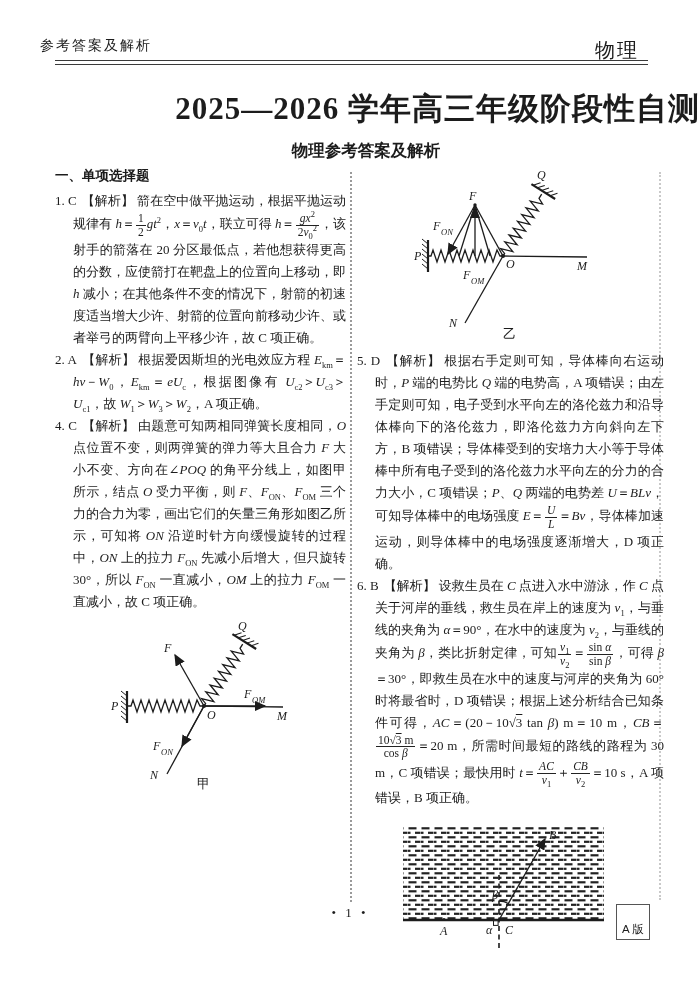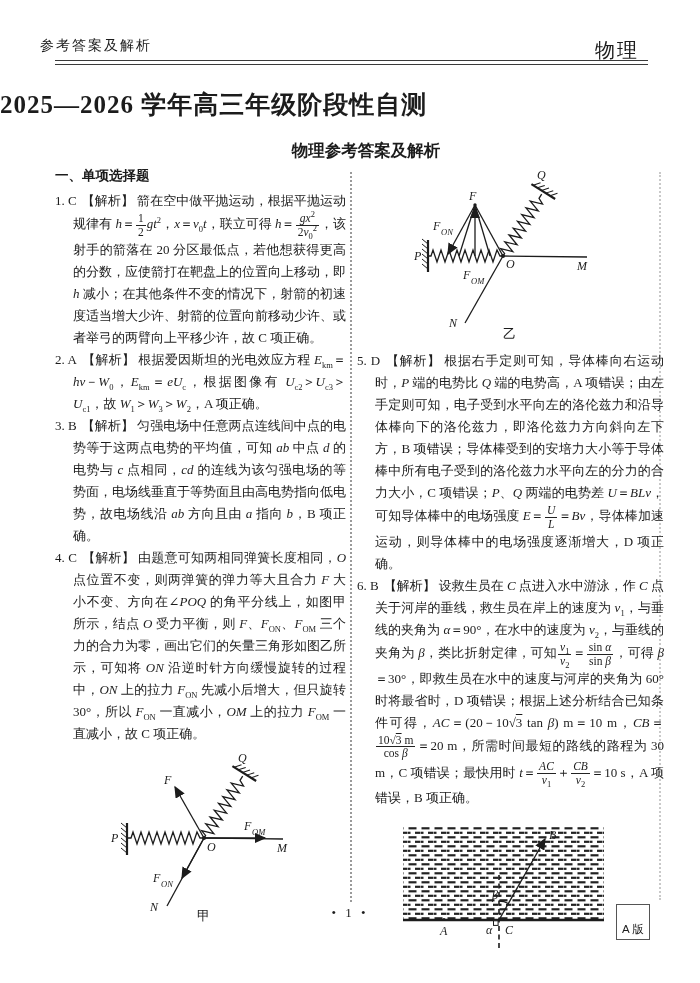--- a/index.html
+++ b/index.html
@@ -5,22 +5,22 @@
   html,body{margin:0;padding:0;background:#e8e8e8;}
   .page{position:relative;width:700px;height:983px;background:#ffffff;margin:0 auto;
         font-family:"Liberation Serif","DejaVu Serif",serif;color:#1c1c1c;overflow:hidden;}
 
   
   .hdr-left{position:absolute;left:40px;top:37px;font-size:14px;letter-spacing:2px;}
   .hdr-right{position:absolute;left:595px;top:37px;font-size:20px;letter-spacing:2px;}
   .hdr-rule{position:absolute;left:55px;width:593px;top:60px;height:2.6px;
             border-top:1.4px solid #3a3a3a;border-bottom:1.4px solid #3a3a3a;}
 
-  .title{position:absolute;left:0;width:700px;top:88px;text-align:left;
-         font-size:25px;font-weight:bold;letter-spacing:1px;}
+  .title{position:absolute;left:0;width:700px;top:88px;text-align:right;
+         font-size:31px;font-weight:bold;letter-spacing:1px;}
   .subtitle{position:absolute;left:16px;width:700px;top:140px;text-align:center;
             font-size:16.5px;font-weight:bold;
             font-family:"Liberation Sans","DejaVu Sans",sans-serif;}
   .section-head{position:absolute;left:55px;top:167px;font-size:13.5px;font-weight:bold;
             font-family:"Liberation Sans","DejaVu Sans",sans-serif;}
 
   .divider{position:absolute;left:350px;top:172px;height:730px;width:0;
            border-left:2px dotted #9a9a9a;}
   .right-edge{position:absolute;left:659px;top:172px;height:728px;width:0;
            border-left:2px dotted #c9c9c9;}
@@ -80,23 +80,20 @@
   <div class="col-left">
 
     <p class="ans">
       <span class="qlabel">1. C</span><b class="tag">【解析】</b><span>箭在空中做平抛运动，根据平抛运动规律有 <i>h</i>＝<span class="fr"><span class="n">1</span><span class="d">2</span></span><i>gt</i><sup>2</sup>，<i>x</i>＝<i>v</i><sub>0</sub><i>t</i>，联立可得 <i>h</i>＝<span class="fr"><span class="n"><i>gx</i><sup>2</sup></span><span class="d">2<i>v</i><sub>0</sub><sup>2</sup></span></span>，该射手的箭落在 20 分区最低点，若他想获得更高的分数，应使箭打在靶盘上的位置向上移动，即 <i>h</i> 减小；在其他条件不变的情况下，射箭的初速度适当增大少许、射箭的位置向前移动少许、或者举弓的两臂向上平移少许，故 C 项正确。</span>
     </p>
 
     <p class="ans">
       <span class="qlabel">2. A</span><b class="tag">【解析】</b><span>根据爱因斯坦的光电效应方程 <i>E</i><sub>km</sub>＝<i>hν</i>－<i>W</i><sub>0</sub>，<i>E</i><sub>km</sub>＝<i>eU</i><sub>c</sub>，根据图像有 <i>U</i><sub>c2</sub>＞<i>U</i><sub>c3</sub>＞<i>U</i><sub>c1</sub>，故 <i>W</i><sub>1</sub>＞<i>W</i><sub>3</sub>＞<i>W</i><sub>2</sub>，A 项正确。</span>
     </p>
 
-    <p class="ans">
-      <span class="qlabel">3. B</span><b class="tag">【解析】</b><span>匀强电场中任意两点连线间中点的电势等于这两点电势的平均值，可知 <i>ab</i> 中点 <i>d</i> 的电势与 <i>c</i> 点相同，<i>cd</i> 的连线为该匀强电场的等势面，电场线垂直于等势面且由高电势指向低电势，故电场线沿 <i>ab</i> 方向且由 <i>a</i> 指向 <i>b</i>，B 项正确。</span>
-    </p>
 
     <p class="ans">
       <span class="qlabel">4. C</span><b class="tag">【解析】</b><span>由题意可知两相同弹簧长度相同，<i>O</i> 点位置不变，则两弹簧的弹力等大且合力 <i>F</i> 大小不变、方向在∠<i>POQ</i> 的角平分线上，如图甲所示，结点 <i>O</i> 受力平衡，则 <i>F</i>、<i>F</i><sub>ON</sub>、<i>F</i><sub>OM</sub> 三个力的合力为零，画出它们的矢量三角形如图乙所示，可知将 <i>ON</i> 沿逆时针方向缓慢旋转的过程中，<i>ON</i> 上的拉力 <i>F</i><sub>ON</sub> 先减小后增大，但只旋转 30°，所以 <i>F</i><sub>ON</sub> 一直减小，<i>OM</i> 上的拉力 <i>F</i><sub>OM</sub> 一直减小，故 C 项正确。</span>
     </p>
 
     <figure class="fig-jia">
       <svg width="250" height="172" viewBox="0 0 250 172">
         <defs>
           <marker id="arrJ" markerWidth="10" markerHeight="8" refX="8" refY="4" orient="auto">
             <path d="M0,0 L9,4 L0,8 z" fill="#1c1c1c"></path>

